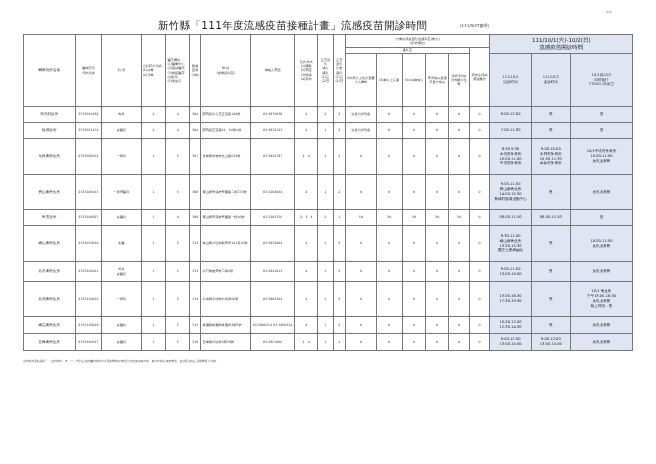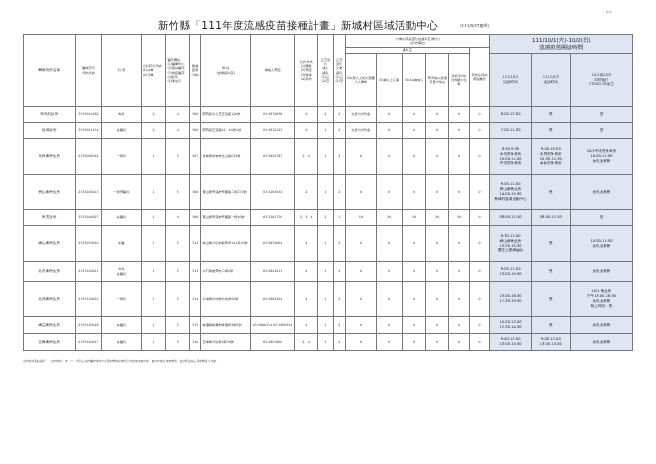--- a/index.html
+++ b/index.html
@@ -14,21 +14,21 @@
   .bluesub{background:#dfe5f3;font-size:3.6px;}
   .blue-cell{background:#dfe5f3;font-size:3.6px;color:#222;}
   .addr{text-align:left;}
   .name{font-size:3.6px;}
   .footnote{position:absolute;left:23px;top:359px;font-size:2.8px;color:#555;white-space:nowrap;}
 </style>
 </head>
 <body>
 
 <div class="corner">附件</div>
-<div class="title">新竹縣「111年度流感疫苗接種計畫」新城村區域活動中心</div>
+<div class="title">新竹縣「111年度流感疫苗接種計畫」流感疫苗開診時間</div>
 <div class="title-date">(111/9/27整理)</div>
 
 <table>
   <colgroup>
     <col style="width:50px">
       <col style="width:26px">
       <col style="width:38px">
       <col style="width:24px">
       <col style="width:23px">
     <col style="width:11px">

